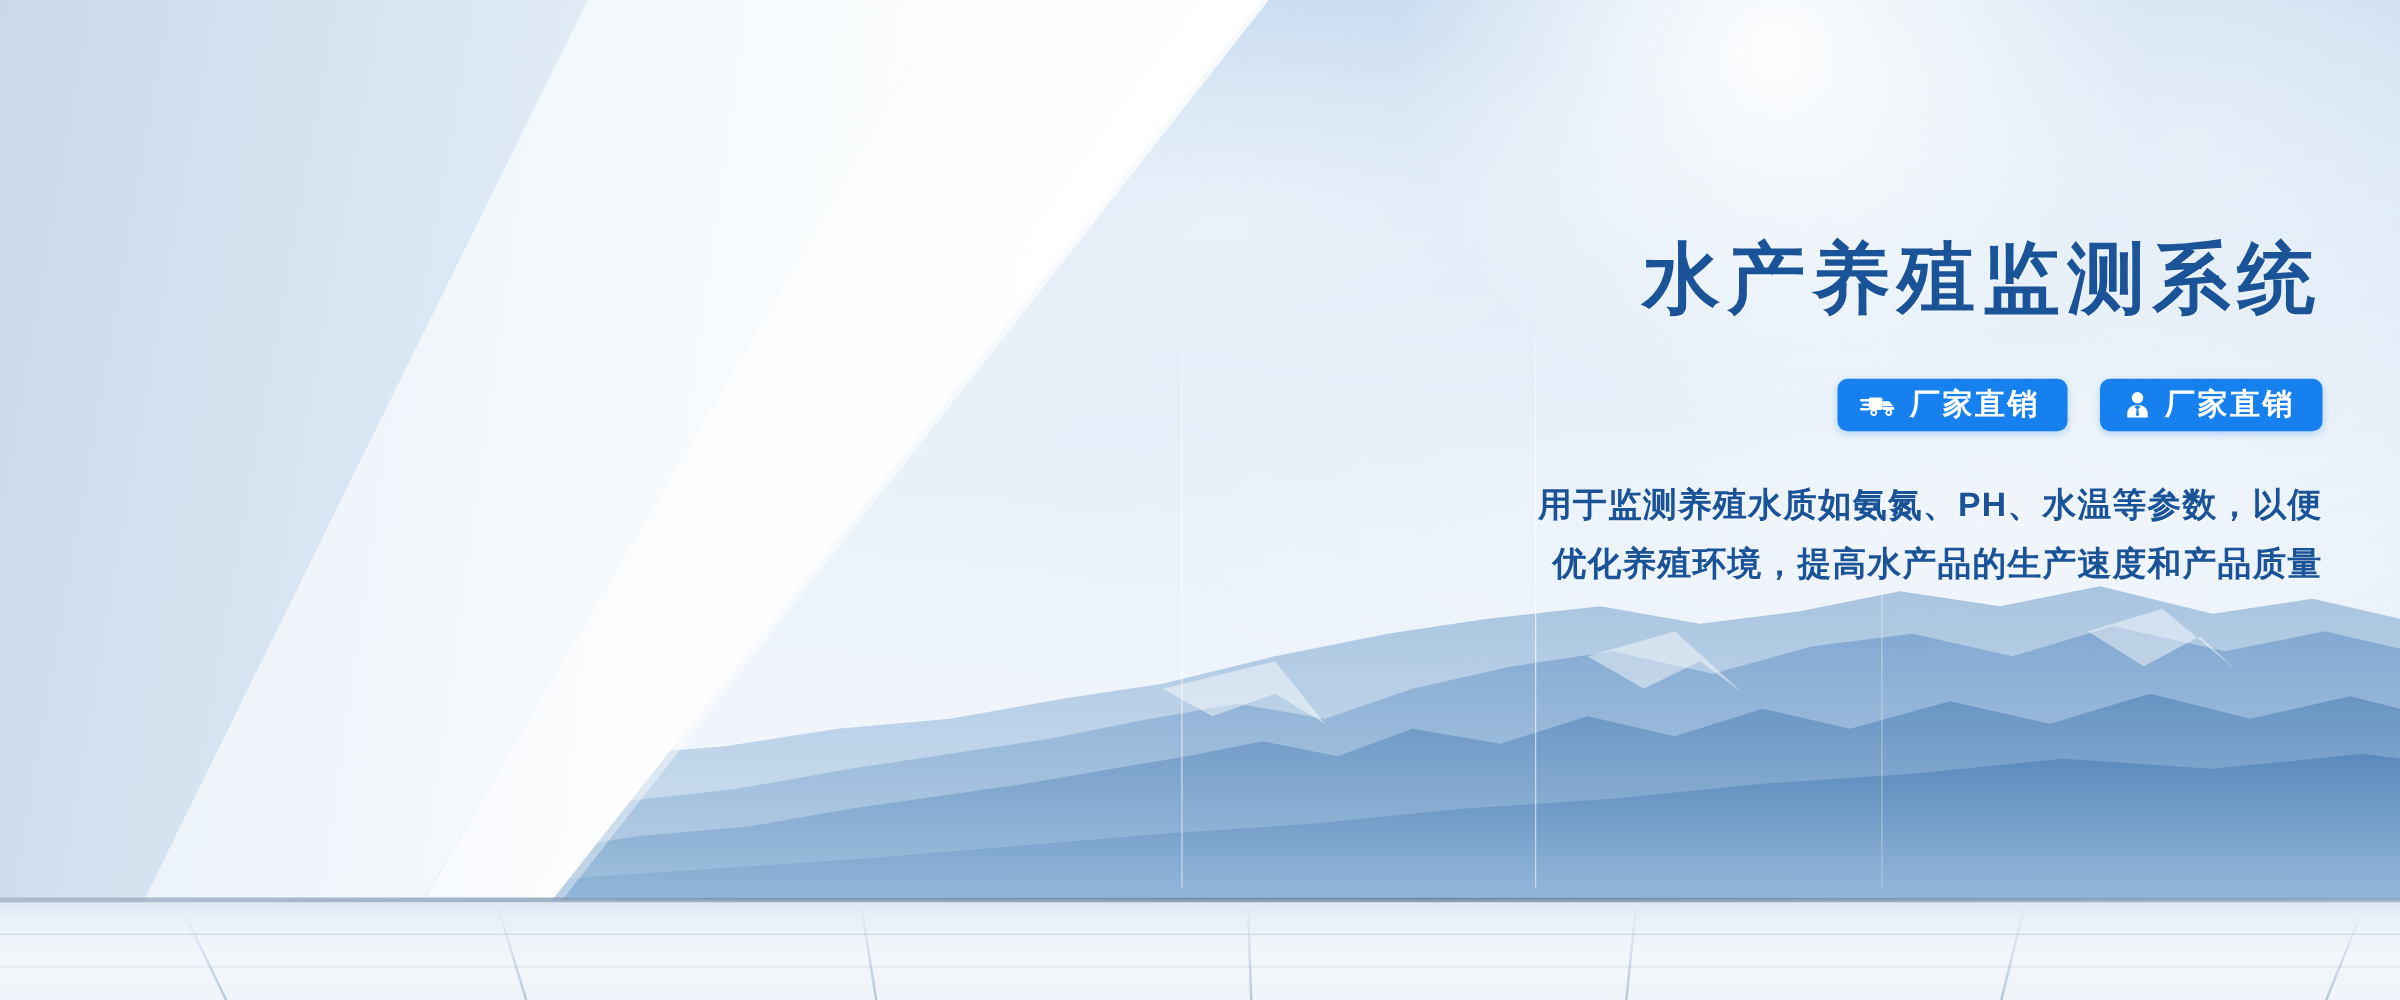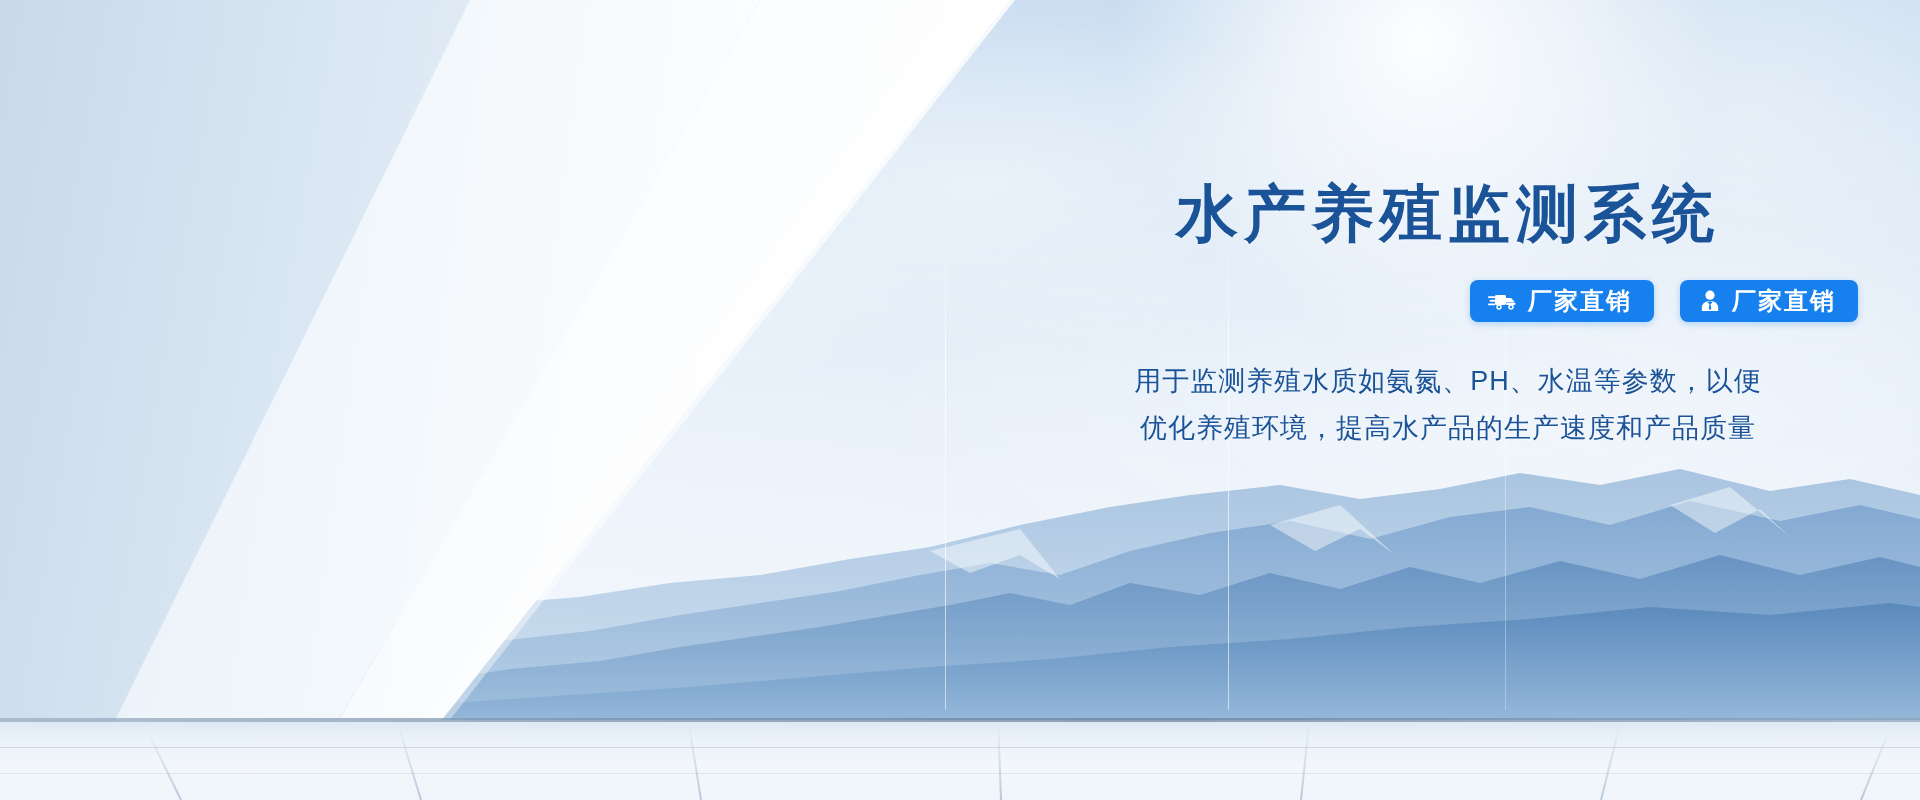--- a/index.html
+++ b/index.html
@@ -83,39 +83,39 @@
     background:linear-gradient(180deg,rgba(150,170,195,0),rgba(140,162,190,.55));
     transform-origin:bottom center;
   }
   .floor-h{
     position:absolute; left:0; width:1920px; height:1px;
     background:rgba(150,172,198,.35);
   }
 
   
   .content{
-    position:absolute; right:62px; top:178px;
+    position:absolute; right:62px; top:188px;
     width:820px;
-    text-align:center;
+    text-align:right;
     z-index:20;
   }
   .title{
     font-size:62px;
     font-weight:700;
     letter-spacing:6px;
     color:#1b5398;
     line-height:1.15;
     white-space:nowrap;
     text-shadow:0 1px 2px rgba(255,255,255,.55);
   }
   .badges{
     display:flex;
     justify-content:flex-end;
     gap:26px;
-    margin-top:31px;
+    margin-top:44px;
   }
   .badge{
     display:inline-flex;
     align-items:center;
     gap:10px;
     background:#1780ef;
     color:#ffffff;
     border-radius:8px;
     padding:9px 22px 9px 18px;
     font-size:24px;
@@ -124,21 +124,21 @@
     line-height:1;
     box-shadow:0 2px 6px rgba(23,128,239,.28);
   }
   .badge svg{ display:block; flex:0 0 auto; }
   .desc{
     margin-top:36px;
     font-size:27px;
     line-height:1.72;
     color:#1b5398;
     letter-spacing:1px;
-    font-weight:400;
+    font-weight:700;
     text-shadow:0 1px 1px rgba(255,255,255,.5);
   }
   .desc div{ white-space:nowrap; }
 </style>
 </head>
 <body>
 
 <div class="banner">
 
   <div class="sky"></div>

